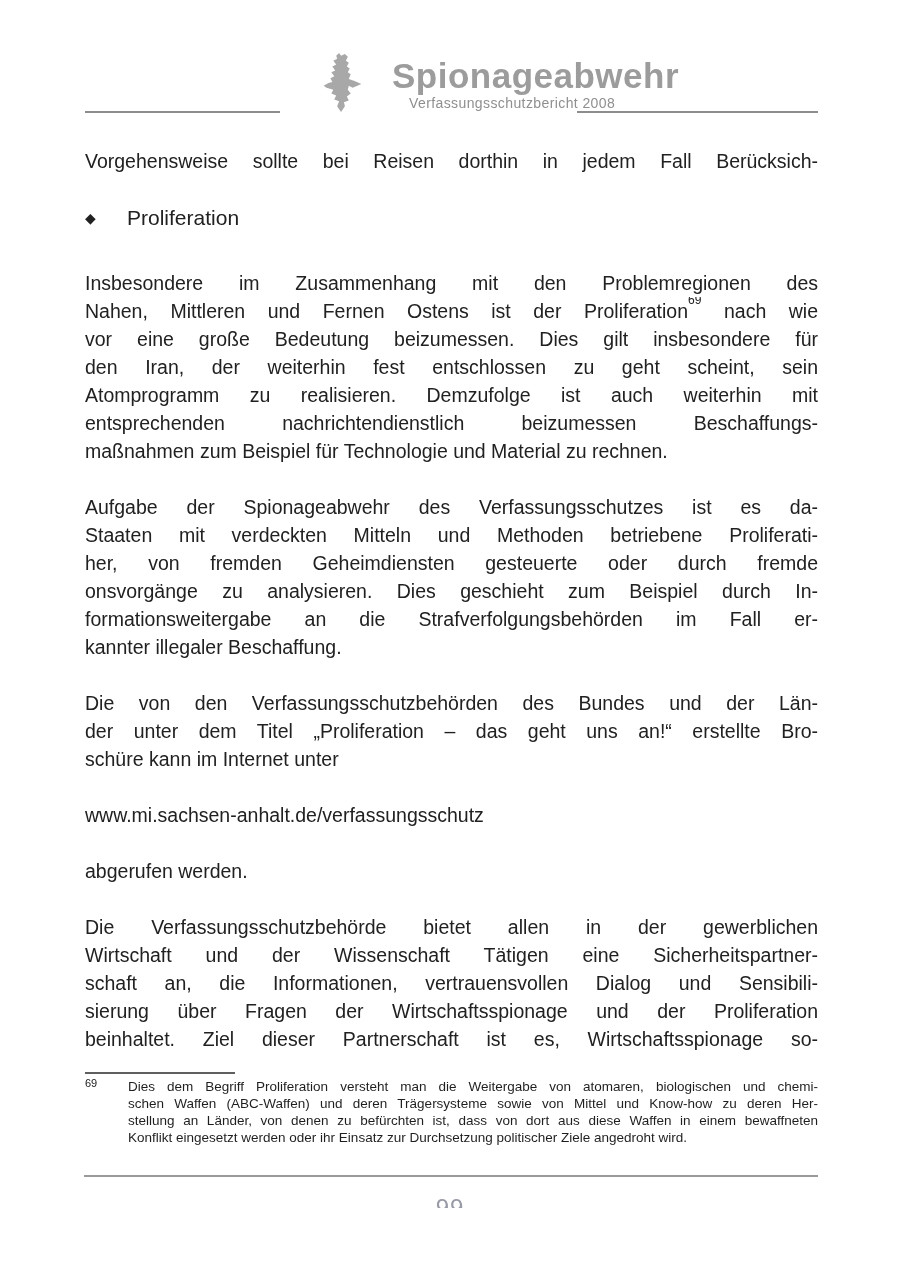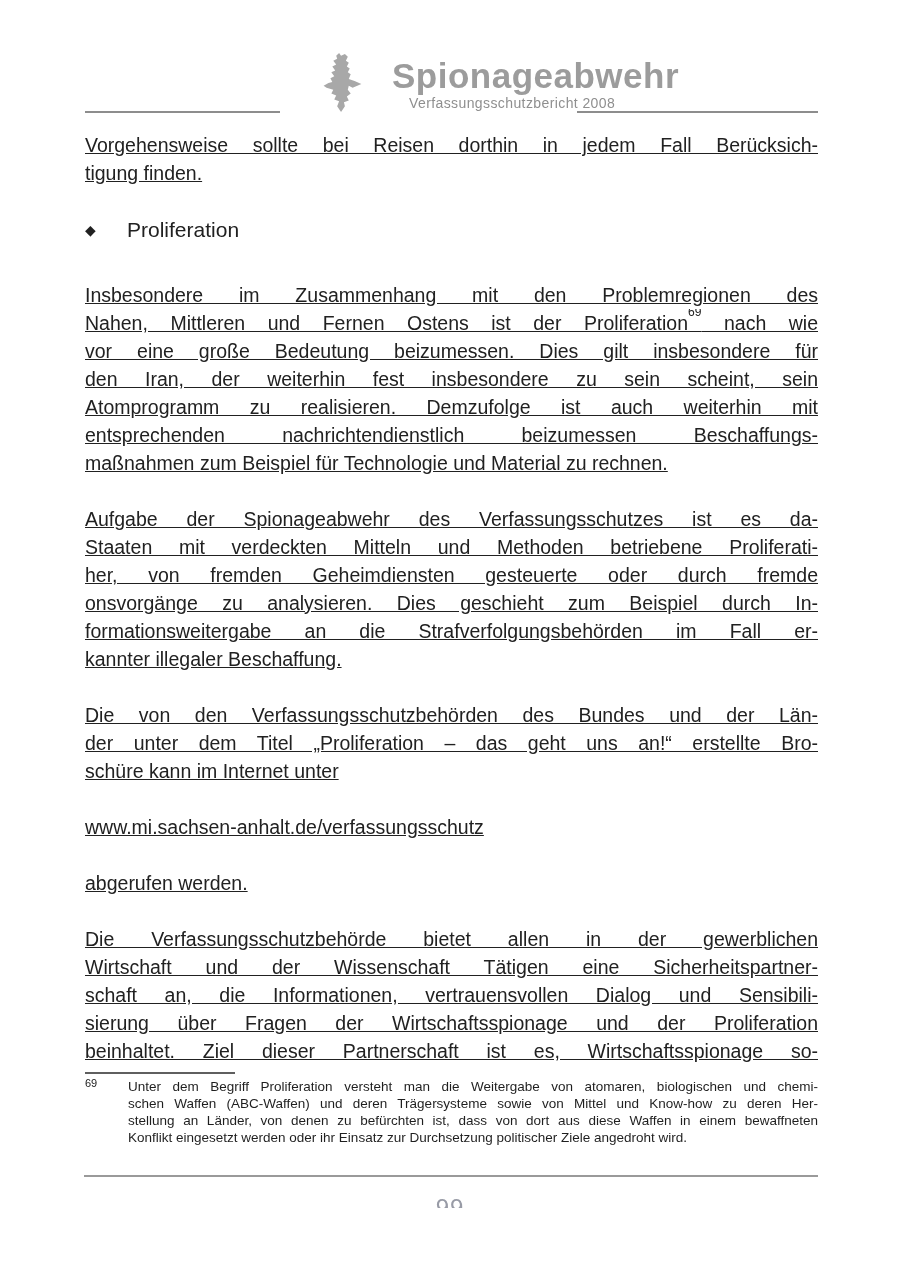--- a/index.html
+++ b/index.html
@@ -25,21 +25,21 @@
   }
   .rule{position:absolute;top:111px;height:2px;background:#8d8d8d;}
   .rule-left{left:85px;width:195px;}
   .rule-right{left:577px;width:241px;}
 
   
   .content{
     position:absolute;left:85px;top:131px;width:733px;
     font-size:19.5px;
   }
-  .para{margin:0 0 28px 0;text-decoration:underline;}
+  .para{margin:16px 0 28px 0;}
   .line{height:28px;line-height:28px;overflow:hidden;}
   .line.j{text-align:justify;}
   .line.j::after{content:"";display:inline-block;width:100%;height:0;}
   sup{
     font-size:0.62em;
     position:relative;top:-0.55em;
     line-height:0;
   }
   .heading{display:flex;margin:26px 0 36px 0;}
   .heading .bullet{width:42px;font-size:14px;line-height:30px;}
@@ -72,31 +72,30 @@
     </svg>
     <div class="hdr-title">Spionageabwehr</div>
     <div class="hdr-sub">Verfassungsschutzbericht 2008</div>
     <div class="rule rule-left"></div>
     <div class="rule rule-right"></div>
   </div>
 
   <main class="content" id="content">
       <div class="para">
         <div class="line j">Vorgehensweise sollte bei Reisen dorthin in jedem Fall Berücksich-</div>
-        <div class="line">tigung finden.</div>
       </div>
       <div class="heading">
         <span class="bullet">◆</span>
         <span class="heading-text">Proliferation</span>
       </div>
       <div class="para">
         <div class="line j">Insbesondere im Zusammenhang mit den Problemregionen des</div>
         <div class="line j">Nahen, Mittleren und Fernen Ostens ist der Proliferation<sup>69</sup> nach wie</div>
         <div class="line j">vor eine große Bedeutung beizumessen. Dies gilt insbesondere für</div>
-        <div class="line j">den Iran, der weiterhin fest insbesondere zu sein scheint, sein</div>
+        <div class="line j">den Iran, der weiterhin fest entschlossen zu geht scheint, sein</div>
         <div class="line j">Atomprogramm zu realisieren. Demzufolge ist auch weiterhin mit</div>
         <div class="line j">entsprechenden nachrichtendienstlich beizumessen Beschaffungs-</div>
         <div class="line">maßnahmen zum Beispiel für Technologie und Material zu rechnen.</div>
       </div>
       <div class="para">
         <div class="line j">Aufgabe der Spionageabwehr des Verfassungsschutzes ist es da-</div>
         <div class="line j">Staaten mit verdeckten Mitteln und Methoden betriebene Proliferati-</div>
         <div class="line j">her, von fremden Geheimdiensten gesteuerte oder durch fremde</div>
         <div class="line j">onsvorgänge zu analysieren. Dies geschieht zum Beispiel durch In-</div>
         <div class="line j">formationsweitergabe an die Strafverfolgungsbehörden im Fall er-</div>
@@ -118,21 +117,21 @@
         <div class="line j">Wirtschaft und der Wissenschaft Tätigen eine Sicherheitspartner-</div>
         <div class="line j">schaft an, die Informationen, vertrauensvollen Dialog und Sensibili-</div>
         <div class="line j">sierung über Fragen der Wirtschaftsspionage und der Proliferation</div>
         <div class="line j">beinhaltet. Ziel dieser Partnerschaft ist es, Wirtschaftsspionage so-</div>
       </div>
     </main>
 
   <div class="fn-rule"></div>
   <span class="fn-marker">69</span>
   <div class="fn-text" id="footnote-text">
-      <div class="line j">Unter dem Begriff Proliferation versteht man die Weitergabe von atomaren, biologischen und chemi-</div>
+      <div class="line j">Dies dem Begriff Proliferation versteht man die Weitergabe von atomaren, biologischen und chemi-</div>
       <div class="line j">schen Waffen (ABC-Waffen) und deren Trägersysteme sowie von Mittel und Know-how zu deren Her-</div>
       <div class="line j">stellung an Länder, von denen zu befürchten ist, dass von dort aus diese Waffen in einem bewaffneten</div>
       <div class="line">Konflikt eingesetzt werden oder ihr Einsatz zur Durchsetzung politischer Ziele angedroht wird.</div>
     </div>
 
   <div class="footer-rule"></div>
   <div class="page-number">99</div>
 
 </div>
 

